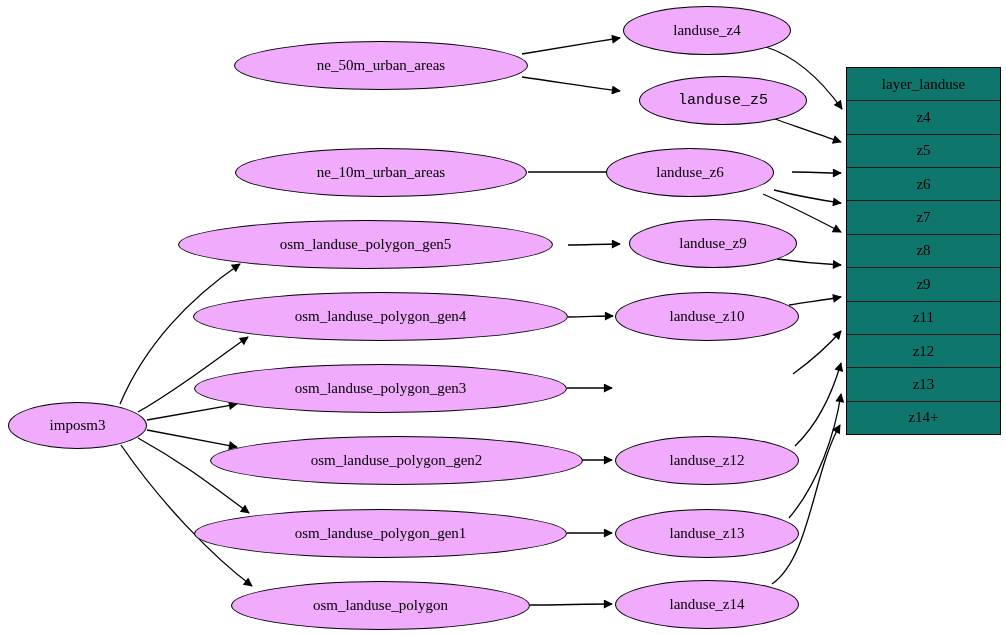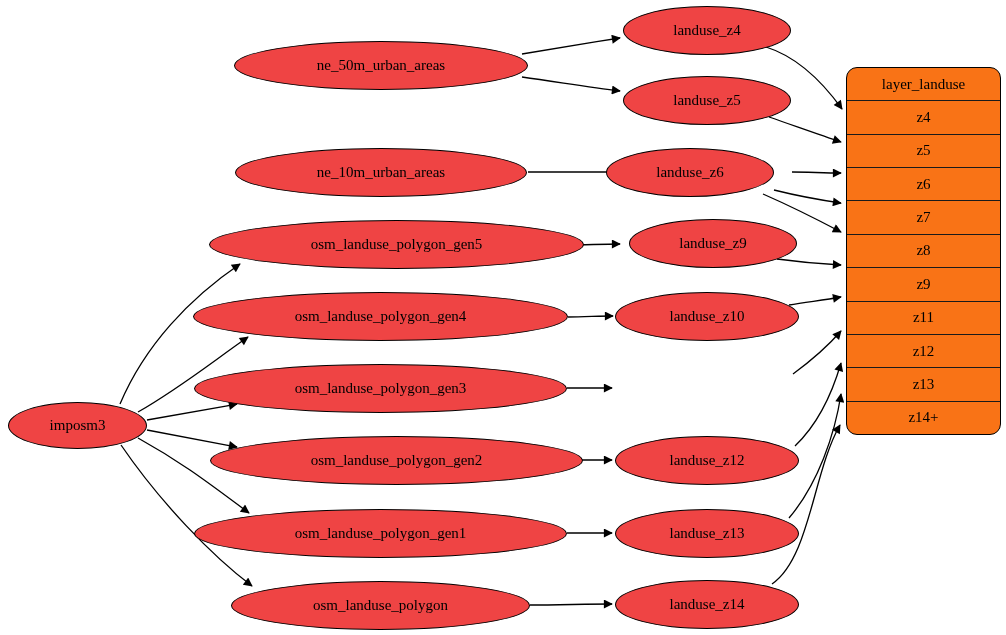--- a/index.html
+++ b/index.html
@@ -16,36 +16,36 @@
     position: absolute;
     left: 0; top: 0;
     width: 1006px; height: 635px;
     pointer-events: none;
   }
   .node {
     position: absolute;
     box-sizing: border-box;
     border: 1.4px solid #000000;
     border-radius: 50%;
-    background: #ef4444;
+    background: #f0abfc;
     display: flex;
     align-items: center;
     justify-content: center;
     font-size: 15px;
     line-height: 1;
     white-space: nowrap;
   }
   .record-table {
     position: absolute;
     left: 846px; top: 67px;
     width: 155px; height: 368px;
     box-sizing: border-box;
-    background: #f97316;
+    background: #0f766e;
     border: 1.5px solid #000000;
-    border-radius: 11px;
+    border-radius: 0;
     display: flex;
     flex-direction: column;
     overflow: hidden;
   }
   .record-row {
     flex: 1;
     display: flex;
     align-items: center;
     justify-content: center;
     font-size: 15px;
@@ -93,29 +93,29 @@
       <path d="M795,446 C818,424 832,394 841,363" marker-end="url(#arrow)"></path>
       <path d="M789,518 C818,484 835,434 841,394" marker-end="url(#arrow)"></path>
       <path d="M772,584 C810,558 813,472 840,425" marker-end="url(#arrow)"></path>
     </g>
   </svg>
 
   <div class="node" style="left:8px; top:402px; width:139px; height:47px;">imposm3</div>
 
   <div class="node" style="left:234px; top:41px; width:294px; height:49px;">ne_50m_urban_areas</div>
   <div class="node" style="left:235px; top:148px; width:292px; height:49px;">ne_10m_urban_areas</div>
-  <div class="node" style="left:209px; top:220px; width:375px; height:49px;">osm_landuse_polygon_gen5</div>
+  <div class="node" style="left:178px; top:220px; width:375px; height:49px;">osm_landuse_polygon_gen5</div>
   <div class="node" style="left:193px; top:292px; width:375px; height:49px;text-align:center;">osm_landuse_polygon_gen4</div>
   <div class="node" style="left:194px; top:364px; width:373px; height:49px;">osm_landuse_polygon_gen3</div>
   <div class="node" style="left:210px; top:436px; width:373px; height:49px;">osm_landuse_polygon_gen2</div>
   <div class="node" style="left:194px; top:509px; width:373px; height:49px;">osm_landuse_polygon_gen1</div>
   <div class="node" style="left:231px; top:581px; width:299px; height:49px;">osm_landuse_polygon</div>
 
   <div class="node" style="left:623px; top:6px; width:168px; height:49px;">landuse_z4</div>
-  <div class="node" style="left:623px; top:76px; width:168px; height:49px;">landuse_z5</div>
+  <div class="node" style="left:639px; top:76px; width:168px; height:49px;font-family:Liberation Mono, monospace;">landuse_z5</div>
   <div class="node" style="left:606px; top:148px; width:168px; height:49px;">landuse_z6</div>
   <div class="node" style="left:629px; top:219px; width:168px; height:49px;">landuse_z9</div>
   <div class="node" style="left:615px; top:292px; width:184px; height:49px;">landuse_z10</div>
   <div class="node" style="left:615px; top:436px; width:184px; height:49px;text-align:center;">landuse_z12</div>
   <div class="node" style="left:615px; top:509px; width:184px; height:49px;">landuse_z13</div>
   <div class="node" style="left:615px; top:580px; width:184px; height:49px;">landuse_z14</div>
 
   <div class="record-table">
     <div class="record-row">layer_landuse</div>
     <div class="record-row">z4</div>

